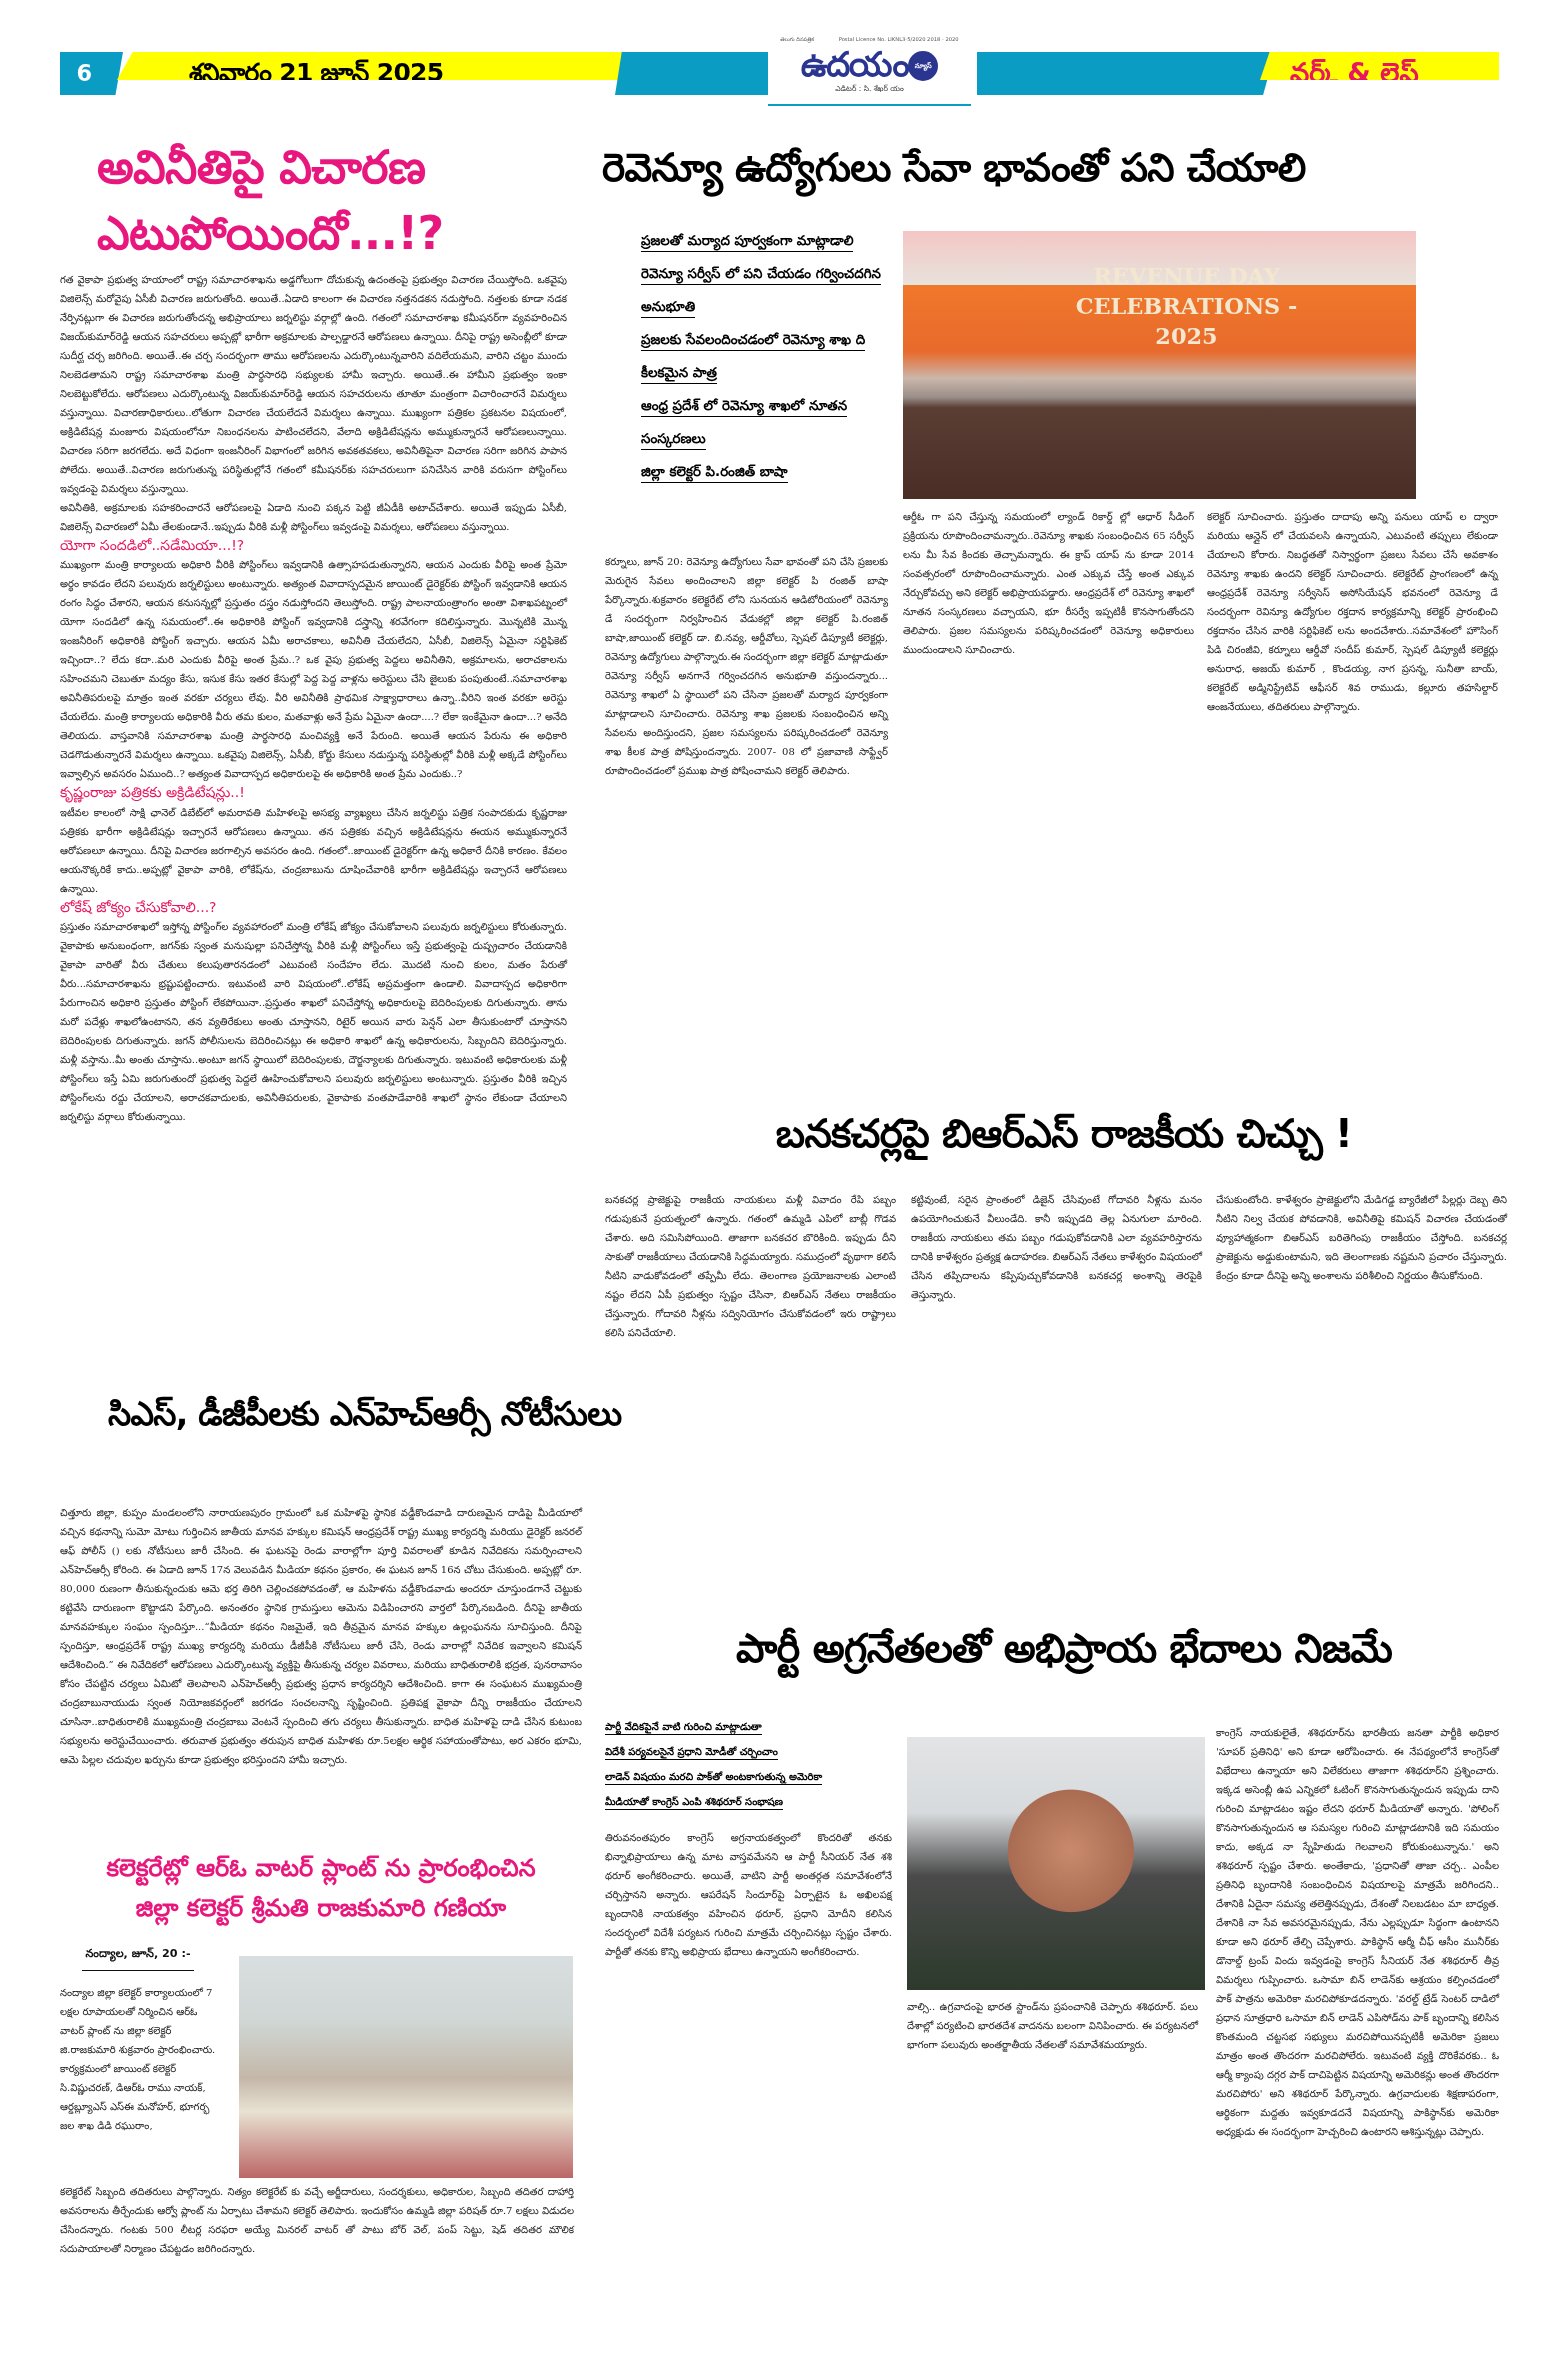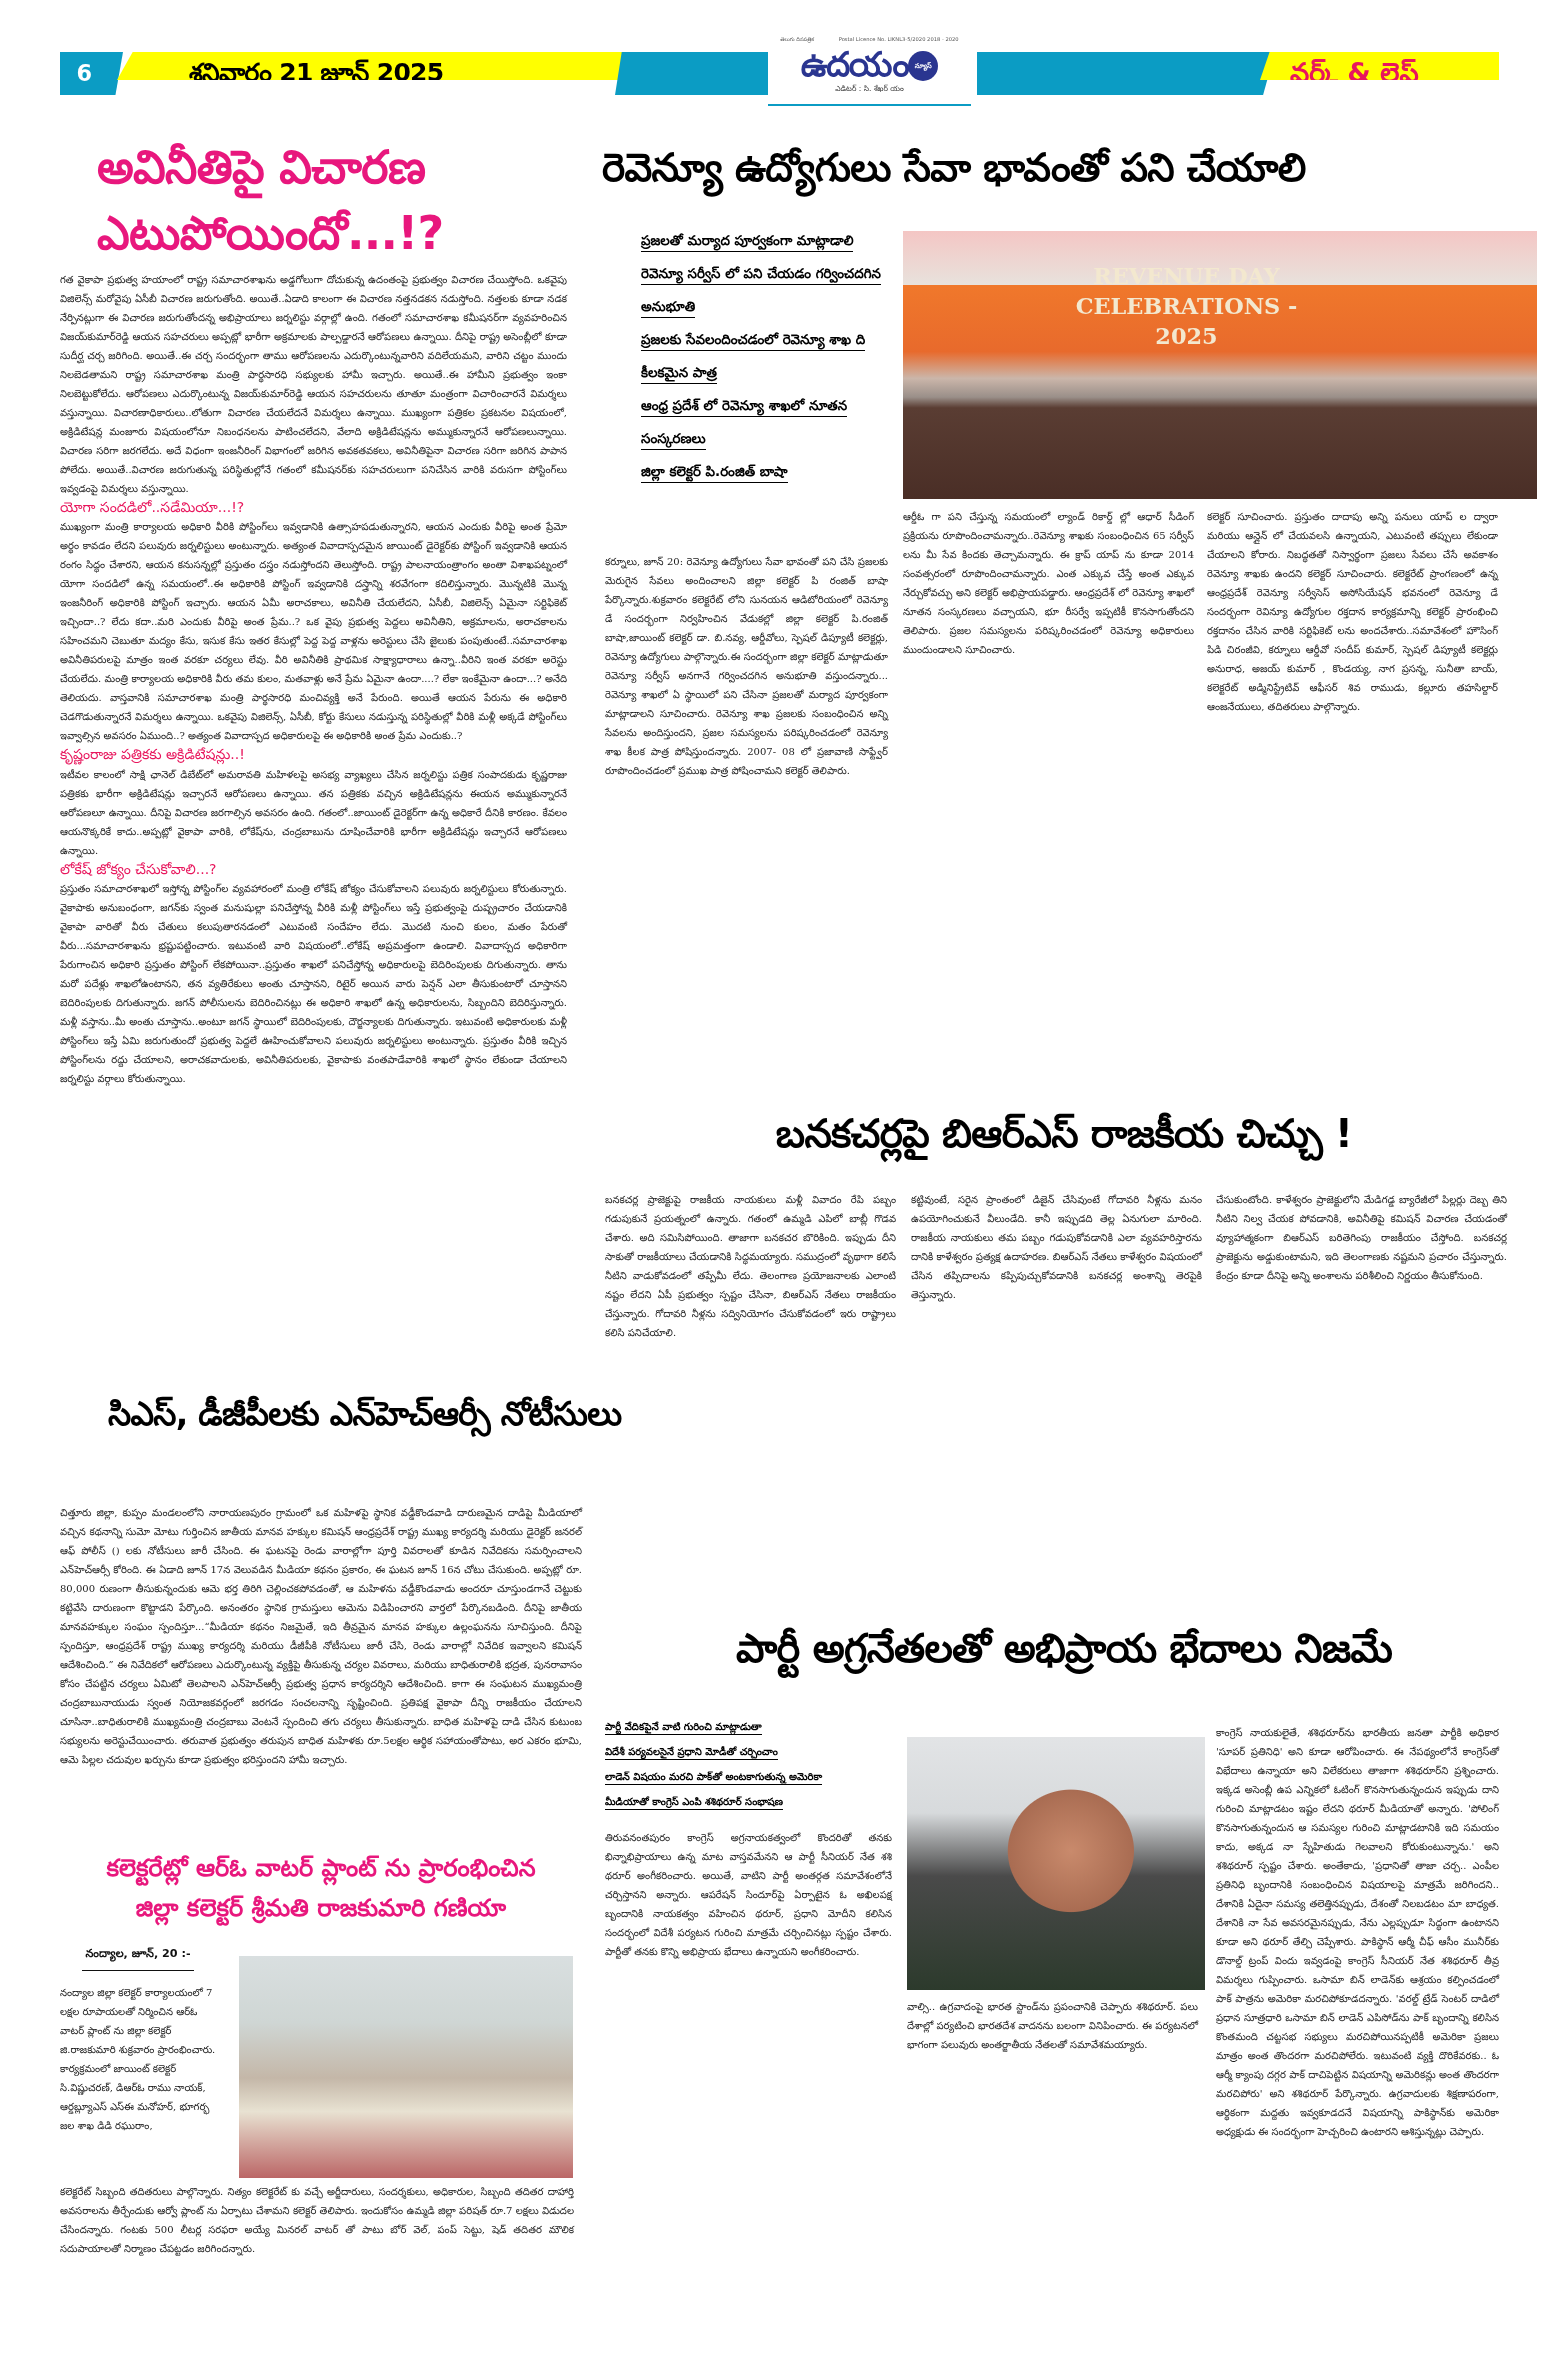--- a/index.html
+++ b/index.html
@@ -43,21 +43,21 @@
   #a3-dateline { position: absolute; left: 82px; top: 1947px; width: 112px; text-align: center; font: bold 11.2px "DejaVu Sans", sans-serif; padding-bottom: 7.5px; border-bottom: 1.5px solid #111; }
   #a3-intro { position: absolute; left: 60px; top: 1983px; width: 160px; text-align: left; }
   #a3-photo { left: 239px; top: 1956px; width: 334px; height: 222px; background: linear-gradient(180deg,#d9dfe0 0%,#cfd6d4 30%,#c4b7a8 55%,#e8e2d2 70%,#b66 100%); }
   #a3-body { position: absolute; left: 60px; top: 2182px; width: 514px; }
 
   
   #r1-headline { position: absolute; left: 602px; top: 145px; width: 924px; font: bold 39px "DejaVu Sans", sans-serif; color: #000; letter-spacing: -0.7px; white-space: nowrap; }
   #r1-decks { position: absolute; left: 605px; top: 224px; width: 283px; }
   .deck { font: bold 13.4px "DejaVu Sans", sans-serif; color: #000; line-height: 33px; margin-left: 36px; }
   .deck span { border-bottom: 1.1px solid #000; padding-bottom: 3px; }
-  #r1-photo { left: 903px; top: 231px; width: 634px; height: 268px;
+  #r1-photo { left: 903px; top: 231px; width: 513px; height: 268px;
     background: linear-gradient(180deg,#f4c6c4 0%,#e8e2dc 20%,#f0782b 20%,#e86a2c 45%,#cbb6aa 55%,#9a8f89 62%,#5a3d33 66%,#4a2e26 100%); }
   #r1-photo .banner { position: absolute; left: 164px; top: 30px; width: 239px; text-align: center; color: #f3e8cf; font: bold 22.4px "DejaVu Serif", serif; line-height: 30px; }
   #r1-col1 { position: absolute; left: 605px; top: 552px; width: 283px; }
   #r1-col2 { position: absolute; left: 903px; top: 507px; width: 291px; }
   #r1-col3 { position: absolute; left: 1207px; top: 507px; width: 291px; }
 
   
   #r2-headline { position: absolute; left: 602px; top: 1111px; width: 924px; text-align: center; font: bold 39px "DejaVu Sans", sans-serif; color: #000; letter-spacing: -0.7px; white-space: nowrap; }
   #r2-col1 { position: absolute; left: 605px; top: 1190px; width: 291px; }
   #r2-col2 { position: absolute; left: 911px; top: 1190px; width: 291px; }
@@ -100,20 +100,21 @@
   </div>
   <div class="logo-editor">ఎడిటర్ : సి. శేఖర్ యం</div>
 </div>
 
 <div id="a1-headline">
   <div>అవినీతిపై విచారణ</div>
   <div>ఎటుపోయిందో...!?</div>
 </div>
 <div id="a1-body" class="body-text">
   <p>గత వైకాపా ప్రభుత్వ హయాంలో రాష్ట్ర సమాచారశాఖను అడ్డగోలుగా దోచుకున్న ఉదంతంపై ప్రభుత్వం విచారణ చేయిస్తోంది. ఒకవైపు విజిలెన్స్ మరోవైపు ఏసీబీ విచారణ జరుగుతోంది. అయితే..ఏడాది కాలంగా ఈ విచారణ నత్తనడకన నడుస్తోంది. నత్తలకు కూడా నడక నేర్పినట్లుగా ఈ విచారణ జరుగుతోందన్న అభిప్రాయాలు జర్నలిస్టు వర్గాల్లో ఉంది. గతంలో సమాచారశాఖ కమీషనర్‌గా వ్యవహరించిన విజయ్‌కుమార్‌రెడ్డి ఆయన సహచరులు అప్పట్లో భారీగా అక్రమాలకు పాల్పడ్డారనే ఆరోపణలు ఉన్నాయి. దీనిపై రాష్ట్ర అసెంబ్లీలో కూడా సుదీర్ఘ చర్చ జరిగింది. అయితే..ఈ చర్చ సందర్భంగా తాము ఆరోపణలను ఎదుర్కొంటున్నవారిని వదిలేయమని, వారిని చట్టం ముందు నిలబెడతామని రాష్ట్ర సమాచారశాఖ మంత్రి పార్థసారధి సభ్యులకు హామీ ఇచ్చారు. అయితే..ఈ హామీని ప్రభుత్వం ఇంకా నిలబెట్టుకోలేదు. ఆరోపణలు ఎదుర్కొంటున్న విజయ్‌కుమార్‌రెడ్డి ఆయన సహచరులను తూతూ మంత్రంగా విచారించారనే విమర్శలు వస్తున్నాయి. విచారణాధికారులు..లోతుగా విచారణ చేయలేదనే విమర్శలు ఉన్నాయి. ముఖ్యంగా పత్రికల ప్రకటనల విషయంలో, అక్రిడిటేషన్ల మంజూరు విషయంలోనూ నిబంధనలను పాటించలేదని, వేలాది అక్రిడిటేషన్లను అమ్ముకున్నారనే ఆరోపణలున్నాయి. విచారణ సరిగా జరగలేదు. అదే విధంగా ఇంజనీరింగ్ విభాగంలో జరిగిన అవకతవకలు, అవినీతిపైనా విచారణ సరిగా జరిగిన పాపాన పోలేదు. అయితే..విచారణ జరుగుతున్న పరిస్థితుల్లోనే గతంలో కమీషనర్‌కు సహచరులుగా పనిచేసిన వారికి వరుసగా పోస్టింగ్‌లు ఇవ్వడంపై విమర్శలు వస్తున్నాయి.</p>
+  <p>అవినీతికి, అక్రమాలకు సహకరించారనే ఆరోపణలపై ఏడాది నుంచి పక్కన పెట్టి జీఏడీకి అటాచ్‌చేశారు. అయితే ఇప్పుడు ఏసీబీ, విజిలెన్స్ విచారణలో ఏమీ తేలకుండానే..ఇప్పుడు వీరికి మళ్లీ పోస్టింగ్‌లు ఇవ్వడంపై విమర్శలు, ఆరోపణలు వస్తున్నాయి.</p>
   <div class="sub-pink">యోగా సందడిలో..సడేమియా...!?</div>
   <p>ముఖ్యంగా మంత్రి కార్యాలయ అధికారి వీరికి పోస్టింగ్‌లు ఇవ్వడానికి ఉత్సాహపడుతున్నారని, ఆయన ఎందుకు వీరిపై అంత ప్రేమో అర్థం కావడం లేదని పలువురు జర్నలిస్టులు అంటున్నారు. అత్యంత వివాదాస్పదమైన జాయింట్ డైరెక్టర్‌కు పోస్టింగ్ ఇవ్వడానికి ఆయన రంగం సిద్ధం చేశారని, ఆయన కనుసన్నల్లో ప్రస్తుతం దస్త్రం నడుస్తోందని తెలుస్తోంది. రాష్ట్ర పాలనాయంత్రాంగం అంతా విశాఖపట్నంలో యోగా సందడిలో ఉన్న సమయంలో..ఈ అధికారికి పోస్టింగ్ ఇవ్వడానికి దస్త్రాన్ని శరవేగంగా కదిలిస్తున్నారు. మొన్నటికి మొన్న ఇంజనీరింగ్ అధికారికి పోస్టింగ్ ఇచ్చారు. ఆయన ఏమీ అరాచకాలు, అవినీతి చేయలేదని, ఏసీబీ, విజిలెన్స్ ఏమైనా సర్టిఫికెట్ ఇచ్చిందా..? లేదు కదా..మరి ఎందుకు వీరిపై అంత ప్రేమ..? ఒక వైపు ప్రభుత్వ పెద్దలు అవినీతిని, అక్రమాలను, అరాచకాలను సహించమని చెబుతూ మద్యం కేసు, ఇసుక కేసు ఇతర కేసుల్లో పెద్ద పెద్ద వాళ్లను అరెస్టులు చేసి జైలుకు పంపుతుంటే..సమాచారశాఖ అవినీతిపరులపై మాత్రం ఇంత వరకూ చర్యలు లేవు. వీరి అవినీతికి ప్రాథమిక సాక్ష్యాధారాలు ఉన్నా..వీరిని ఇంత వరకూ అరెస్టు చేయలేదు. మంత్రి కార్యాలయ అధికారికి వీరు తమ కులం, మతవాళ్లు అనే ప్రేమ ఏమైనా ఉందా....? లేకా ఇంకేమైనా ఉందా...? అనేది తెలియదు. వాస్తవానికి సమాచారశాఖ మంత్రి పార్థసారధి మంచివ్యక్తి అనే పేరుంది. అయితే ఆయన పేరును ఈ అధికారి చెడగొడుతున్నారనే విమర్శలు ఉన్నాయి. ఒకవైపు విజిలెన్స్, ఏసీబీ, కోర్టు కేసులు నడుస్తున్న పరిస్థితుల్లో వీరికి మళ్లీ అక్కడే పోస్టింగ్‌లు ఇవ్వాల్సిన అవసరం ఏముంది..? అత్యంత వివాదాస్పద అధికారులపై ఈ అధికారికి అంత ప్రేమ ఎందుకు..?</p>
   <div class="sub-pink">కృష్ణంరాజు పత్రికకు అక్రిడిటేషన్లు..!</div>
   <p>ఇటీవల కాలంలో సాక్షి ఛానెల్ డిబేట్‌లో అమరావతి మహిళలపై అసభ్య వ్యాఖ్యలు చేసిన జర్నలిస్టు పత్రిక సంపాదకుడు కృష్ణరాజు పత్రికకు భారీగా అక్రిడిటేషన్లు ఇచ్చారనే ఆరోపణలు ఉన్నాయి. తన పత్రికకు వచ్చిన అక్రిడిటేషన్లను ఈయన అమ్ముకున్నారనే ఆరోపణలూ ఉన్నాయి. దీనిపై విచారణ జరగాల్సిన అవసరం ఉంది. గతంలో..జాయింట్ డైరెక్టర్‌గా ఉన్న అధికారే దీనికి కారణం. కేవలం ఆయనొక్కరికే కాదు..అప్పట్లో వైకాపా వారికి, లోకేష్‌ను, చంద్రబాబును దూషించేవారికి భారీగా అక్రిడిటేషన్లు ఇచ్చారనే ఆరోపణలు ఉన్నాయి.</p>
   <div class="sub-pink">లోకేష్ జోక్యం చేసుకోవాలి...?</div>
   <p>ప్రస్తుతం సమాచారశాఖలో ఇస్తోన్న పోస్టింగ్‌ల వ్యవహారంలో మంత్రి లోకేష్ జోక్యం చేసుకోవాలని పలువురు జర్నలిస్టులు కోరుతున్నారు. వైకాపాకు అనుబంధంగా, జగన్‌కు స్వంత మనుషుల్లా పనిచేస్తోన్న వీరికి మళ్లీ పోస్టింగ్‌లు ఇస్తే ప్రభుత్వంపై దుష్ప్రచారం చేయడానికి వైకాపా వారితో వీరు చేతులు కలుపుతారనడంలో ఎటువంటి సందేహం లేదు. మొదటి నుంచి కులం, మతం పేరుతో వీరు...సమాచారశాఖను భ్రష్టుపట్టించారు. ఇటువంటి వారి విషయంలో..లోకేష్ అప్రమత్తంగా ఉండాలి. వివాదాస్పద అధికారిగా పేరుగాంచిన అధికారి ప్రస్తుతం పోస్టింగ్ లేకపోయినా..ప్రస్తుతం శాఖలో పనిచేస్తోన్న అధికారులపై బెదిరింపులకు దిగుతున్నారు. తాను మరో పదేళ్లు శాఖలోఉంటానని, తన వ్యతిరేకులు అంతు చూస్తానని, రిటైర్ అయిన వారు పెన్షన్ ఎలా తీసుకుంటారో చూస్తానని బెదిరింపులకు దిగుతున్నారు. జగన్ పోలీసులను బెదిరించినట్లు ఈ అధికారి శాఖలో ఉన్న అధికారులను, సిబ్బందిని బెదిరిస్తున్నారు. మళ్లీ వస్తాను..మీ అంతు చూస్తాను..అంటూ జగన్ స్థాయిలో బెదిరింపులకు, దౌర్జన్యాలకు దిగుతున్నారు. ఇటువంటి అధికారులకు మళ్లీ పోస్టింగ్‌లు ఇస్తే ఏమి జరుగుతుందో ప్రభుత్వ పెద్దలే ఊహించుకోవాలని పలువురు జర్నలిస్టులు అంటున్నారు. ప్రస్తుతం వీరికి ఇచ్చిన పోస్టింగ్‌లను రద్దు చేయాలని, అరాచకవాదులకు, అవినీతిపరులకు, వైకాపాకు వంతపాడేవారికి శాఖలో స్థానం లేకుండా చేయాలని జర్నలిస్టు వర్గాలు కోరుతున్నాయి.</p>
 </div>
 
 <div id="a2-headline">సిఎస్, డీజీపీలకు ఎన్‌హెచ్‌ఆర్సీ నోటీసులు</div>
 <div id="a2-body" class="body-text">

